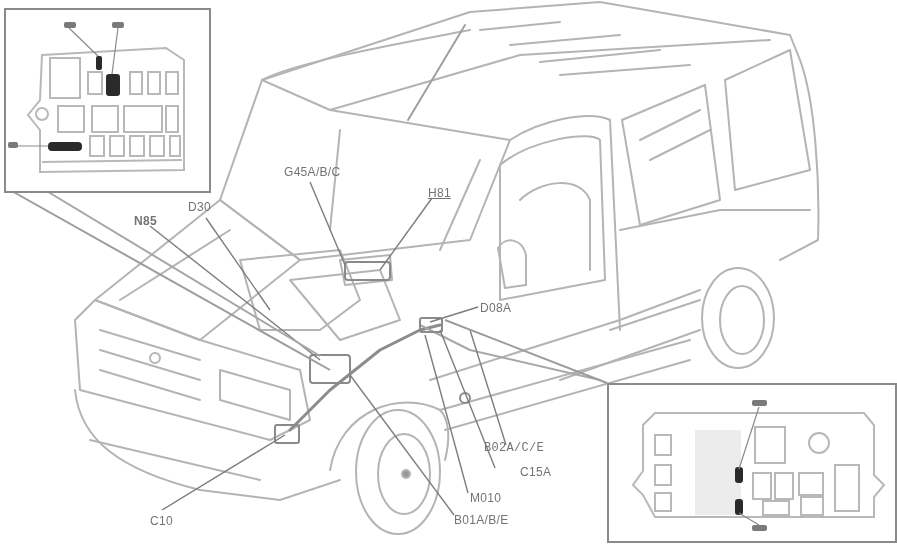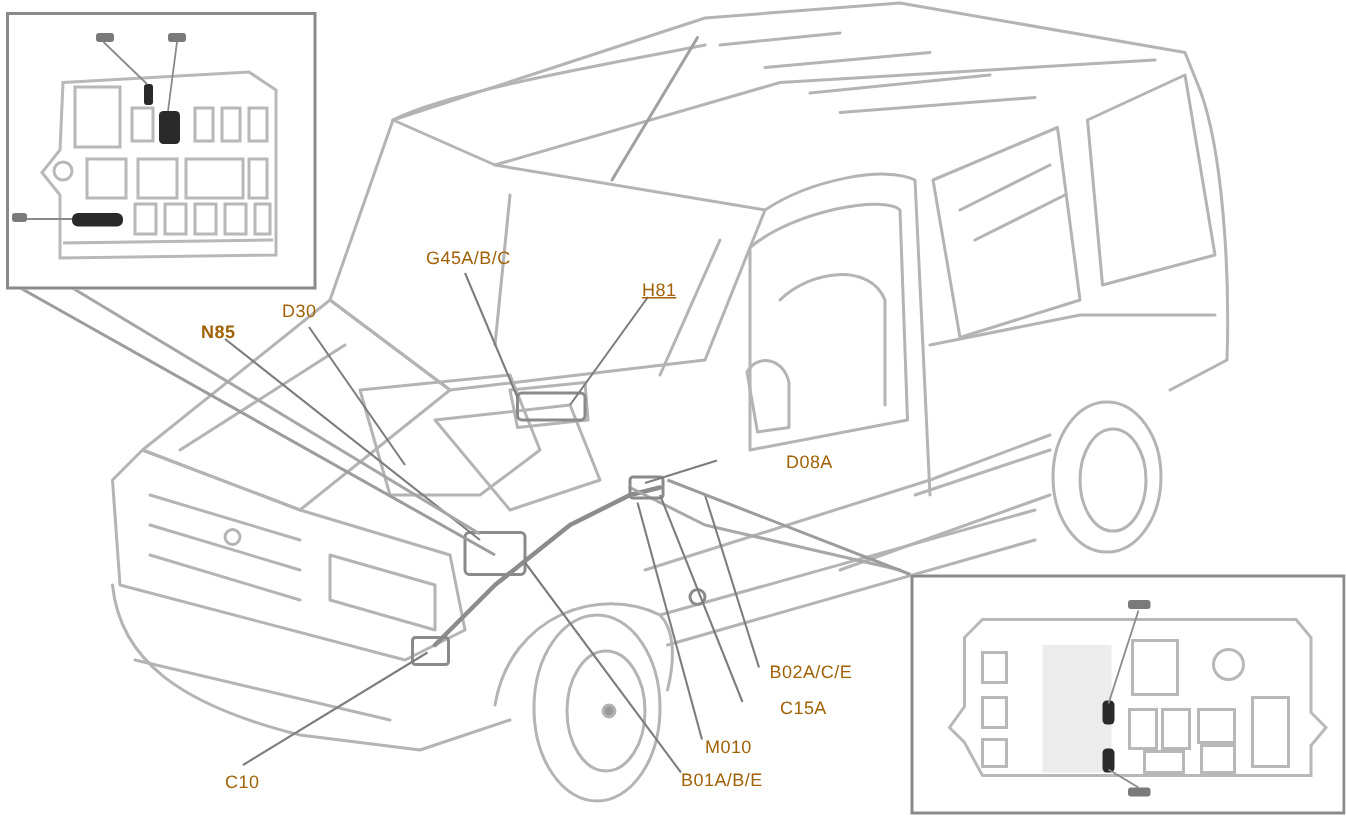--- a/index.html
+++ b/index.html
@@ -1,20 +1,20 @@
 <!DOCTYPE html>
 <html><head>
 <meta charset="utf-8">
 <style>
   html, body { margin: 0; padding: 0; background: #ffffff; }
   body { width: 897px; height: 544px; position: relative; overflow: hidden;
          font-family: "Liberation Sans", sans-serif; }
   #stage { position: absolute; left: 0; top: 0; width: 897px; height: 544px; }
   svg { position: absolute; left: 0; top: 0; }
-  .lbl { position: absolute; font-size: 12px; color: #a16207; letter-spacing: 0.3px;
+  .lbl { position: absolute; font-size: 12px; color: #737373; letter-spacing: 0.3px;
          white-space: nowrap; filter: blur(0.4px); }
   .inset { position: absolute; border: 2px solid #8a8a8a; background: #fff; }
 </style>
 </head>
 <body>
 
 <div id="stage">
 
   <svg width="897" height="544" viewBox="0 0 897 544">
     <g fill="none" stroke="#b4b4b4" stroke-width="2" stroke-linejoin="round" stroke-linecap="round">
@@ -165,20 +165,20 @@
         <rect x="143" y="15" width="15" height="6" rx="2"></rect>
         <rect x="143" y="140" width="15" height="6" rx="2"></rect>
       </g>
     </svg>
   </div>
 
   <span class="lbl" style="left:284px; top:165px;">G45A/B/C</span>
   <span class="lbl" style="left:428px; top:186px;text-decoration:underline;">H81</span>
   <span class="lbl" style="left:188px; top:200px;">D30</span>
   <span class="lbl" style="left:134px; top:214px;font-weight:bold;">N85</span>
-  <span class="lbl" style="left:480px; top:301px;margin-left:44px;">D08A</span>
-  <span class="lbl" style="left:513px; top:441px;">B02A/C/E</span>
+  <span class="lbl" style="left:480px; top:301px;">D08A</span>
+  <span class="lbl" style="left:484px; top:441px;font-family:Liberation Mono, monospace;">B02A/C/E</span>
   <span class="lbl" style="left:520px; top:465px;">C15A</span>
   <span class="lbl" style="left:470px; top:491px;">M010</span>
   <span class="lbl" style="left:454px; top:513px;">B01A/B/E</span>
   <span class="lbl" style="left:150px; top:514px;">C10</span>
 
 </div>
 
 </body></html>

